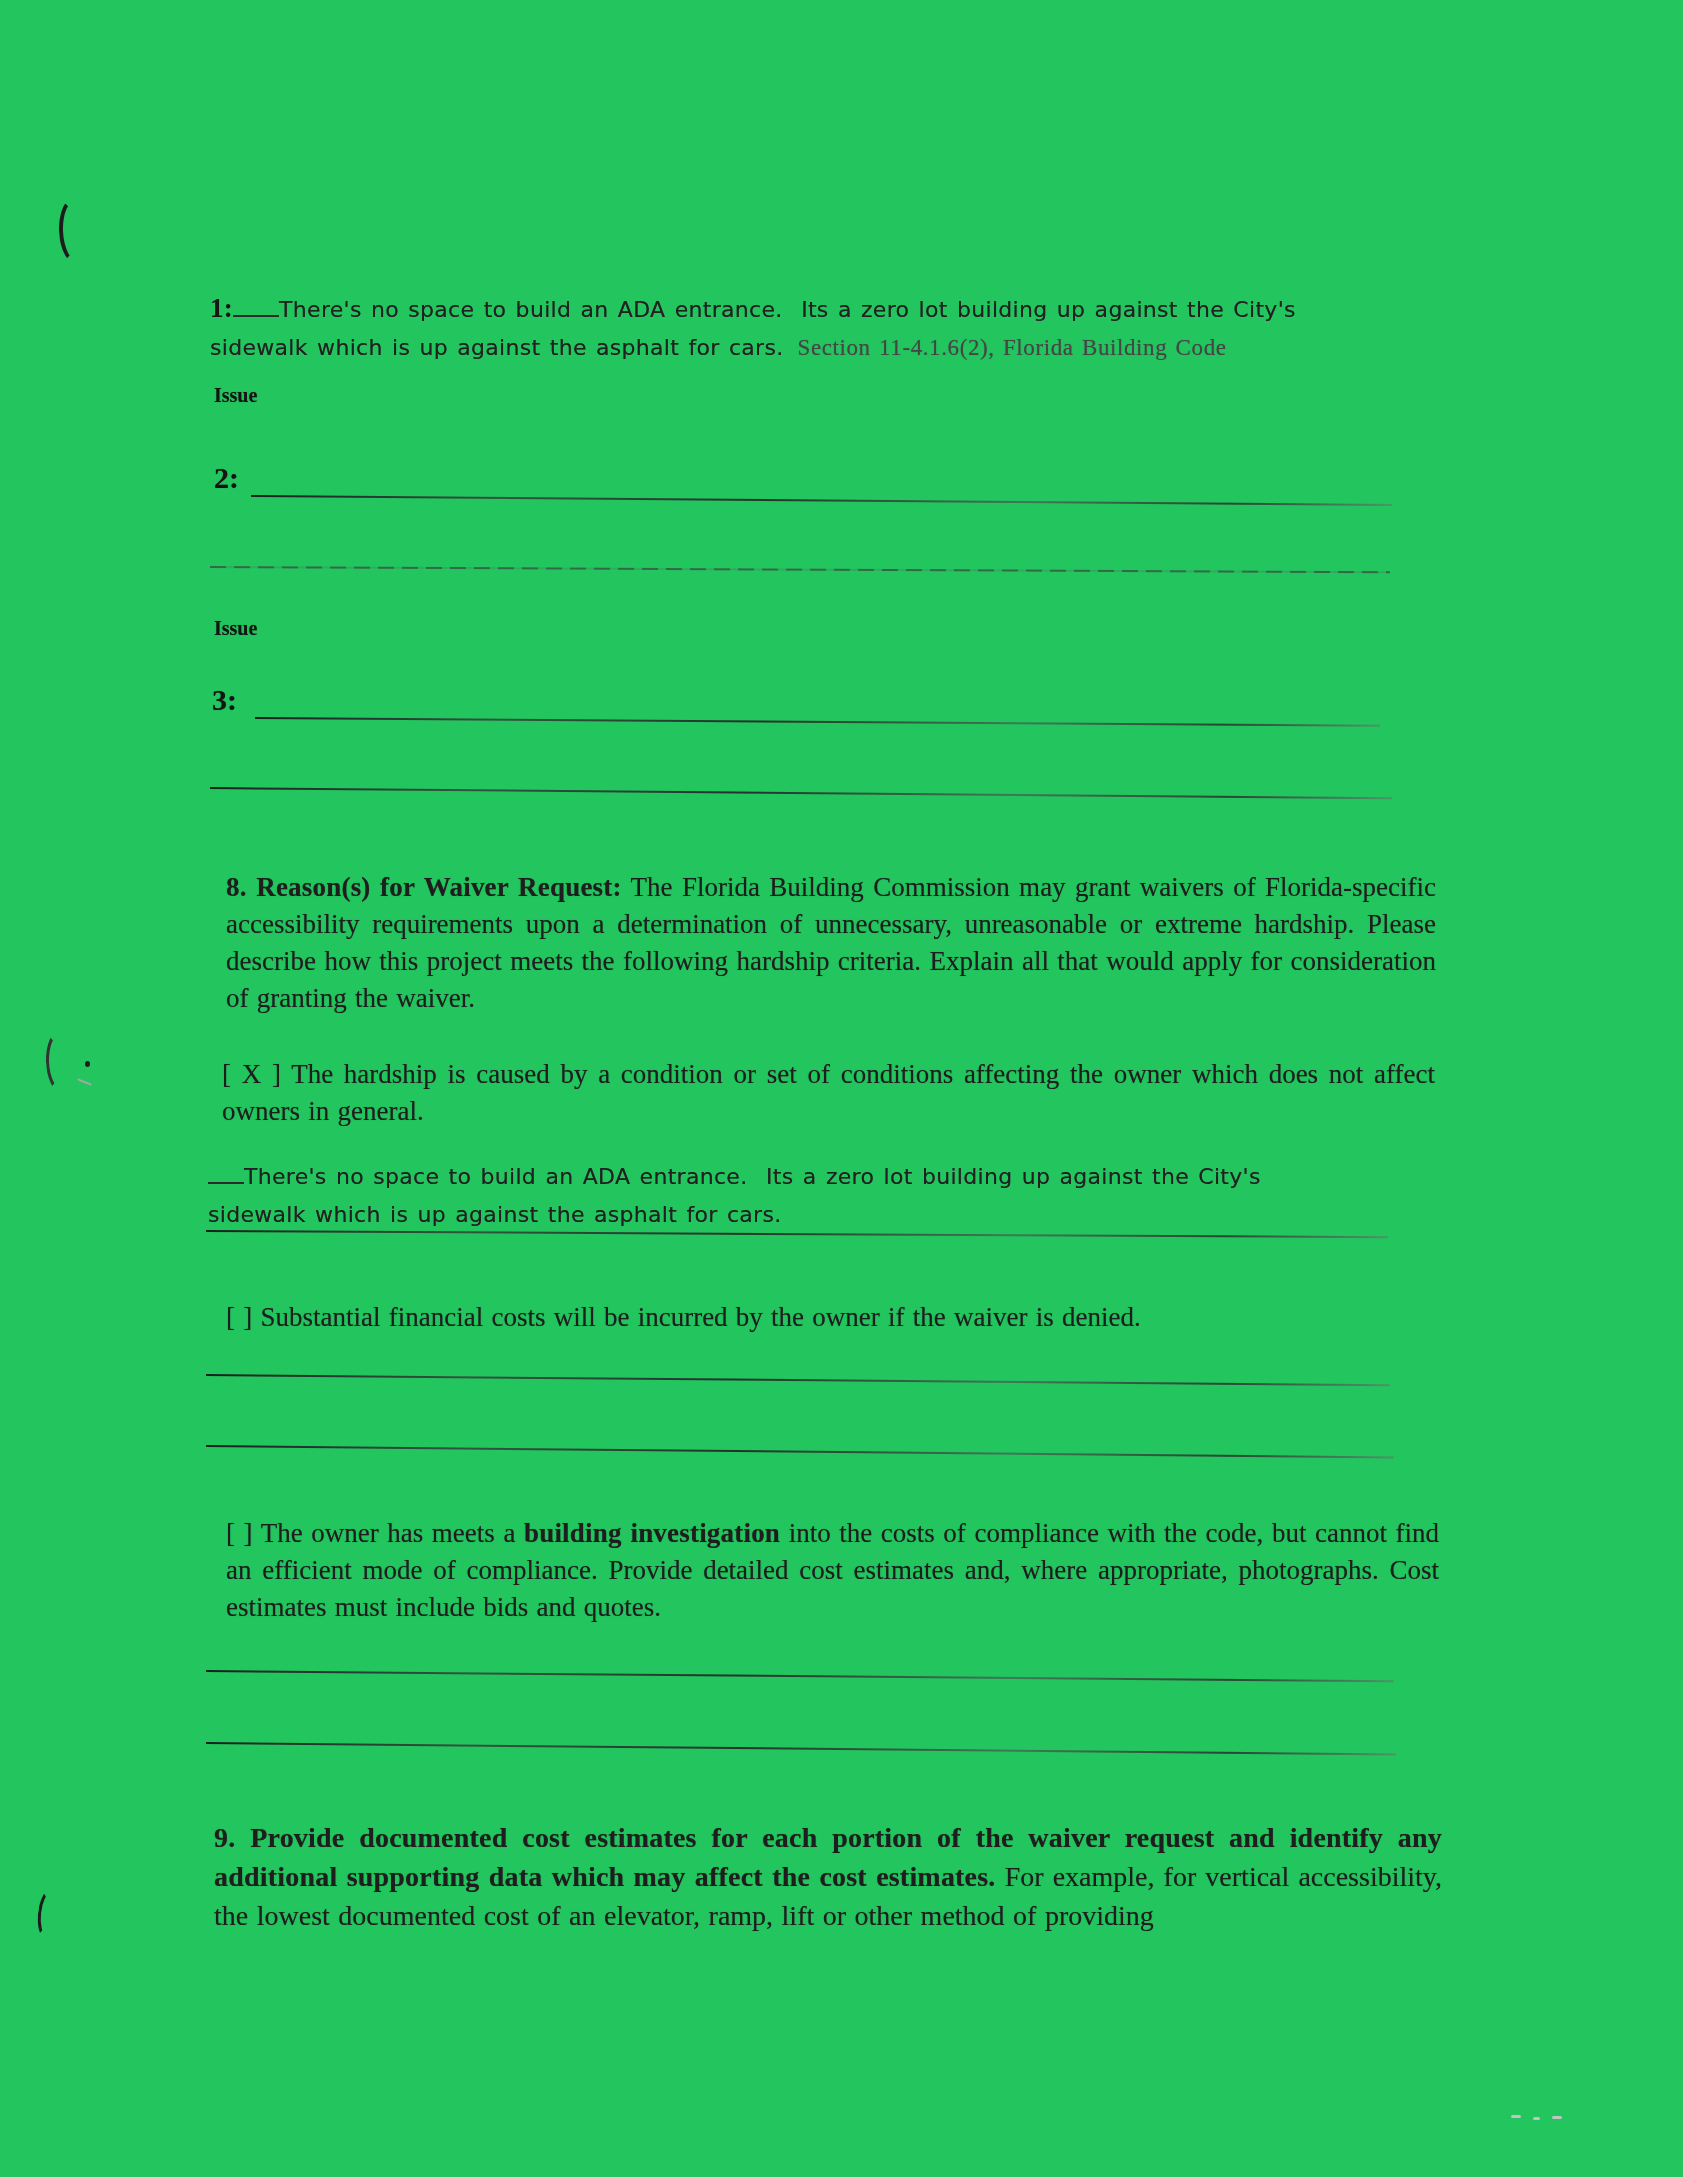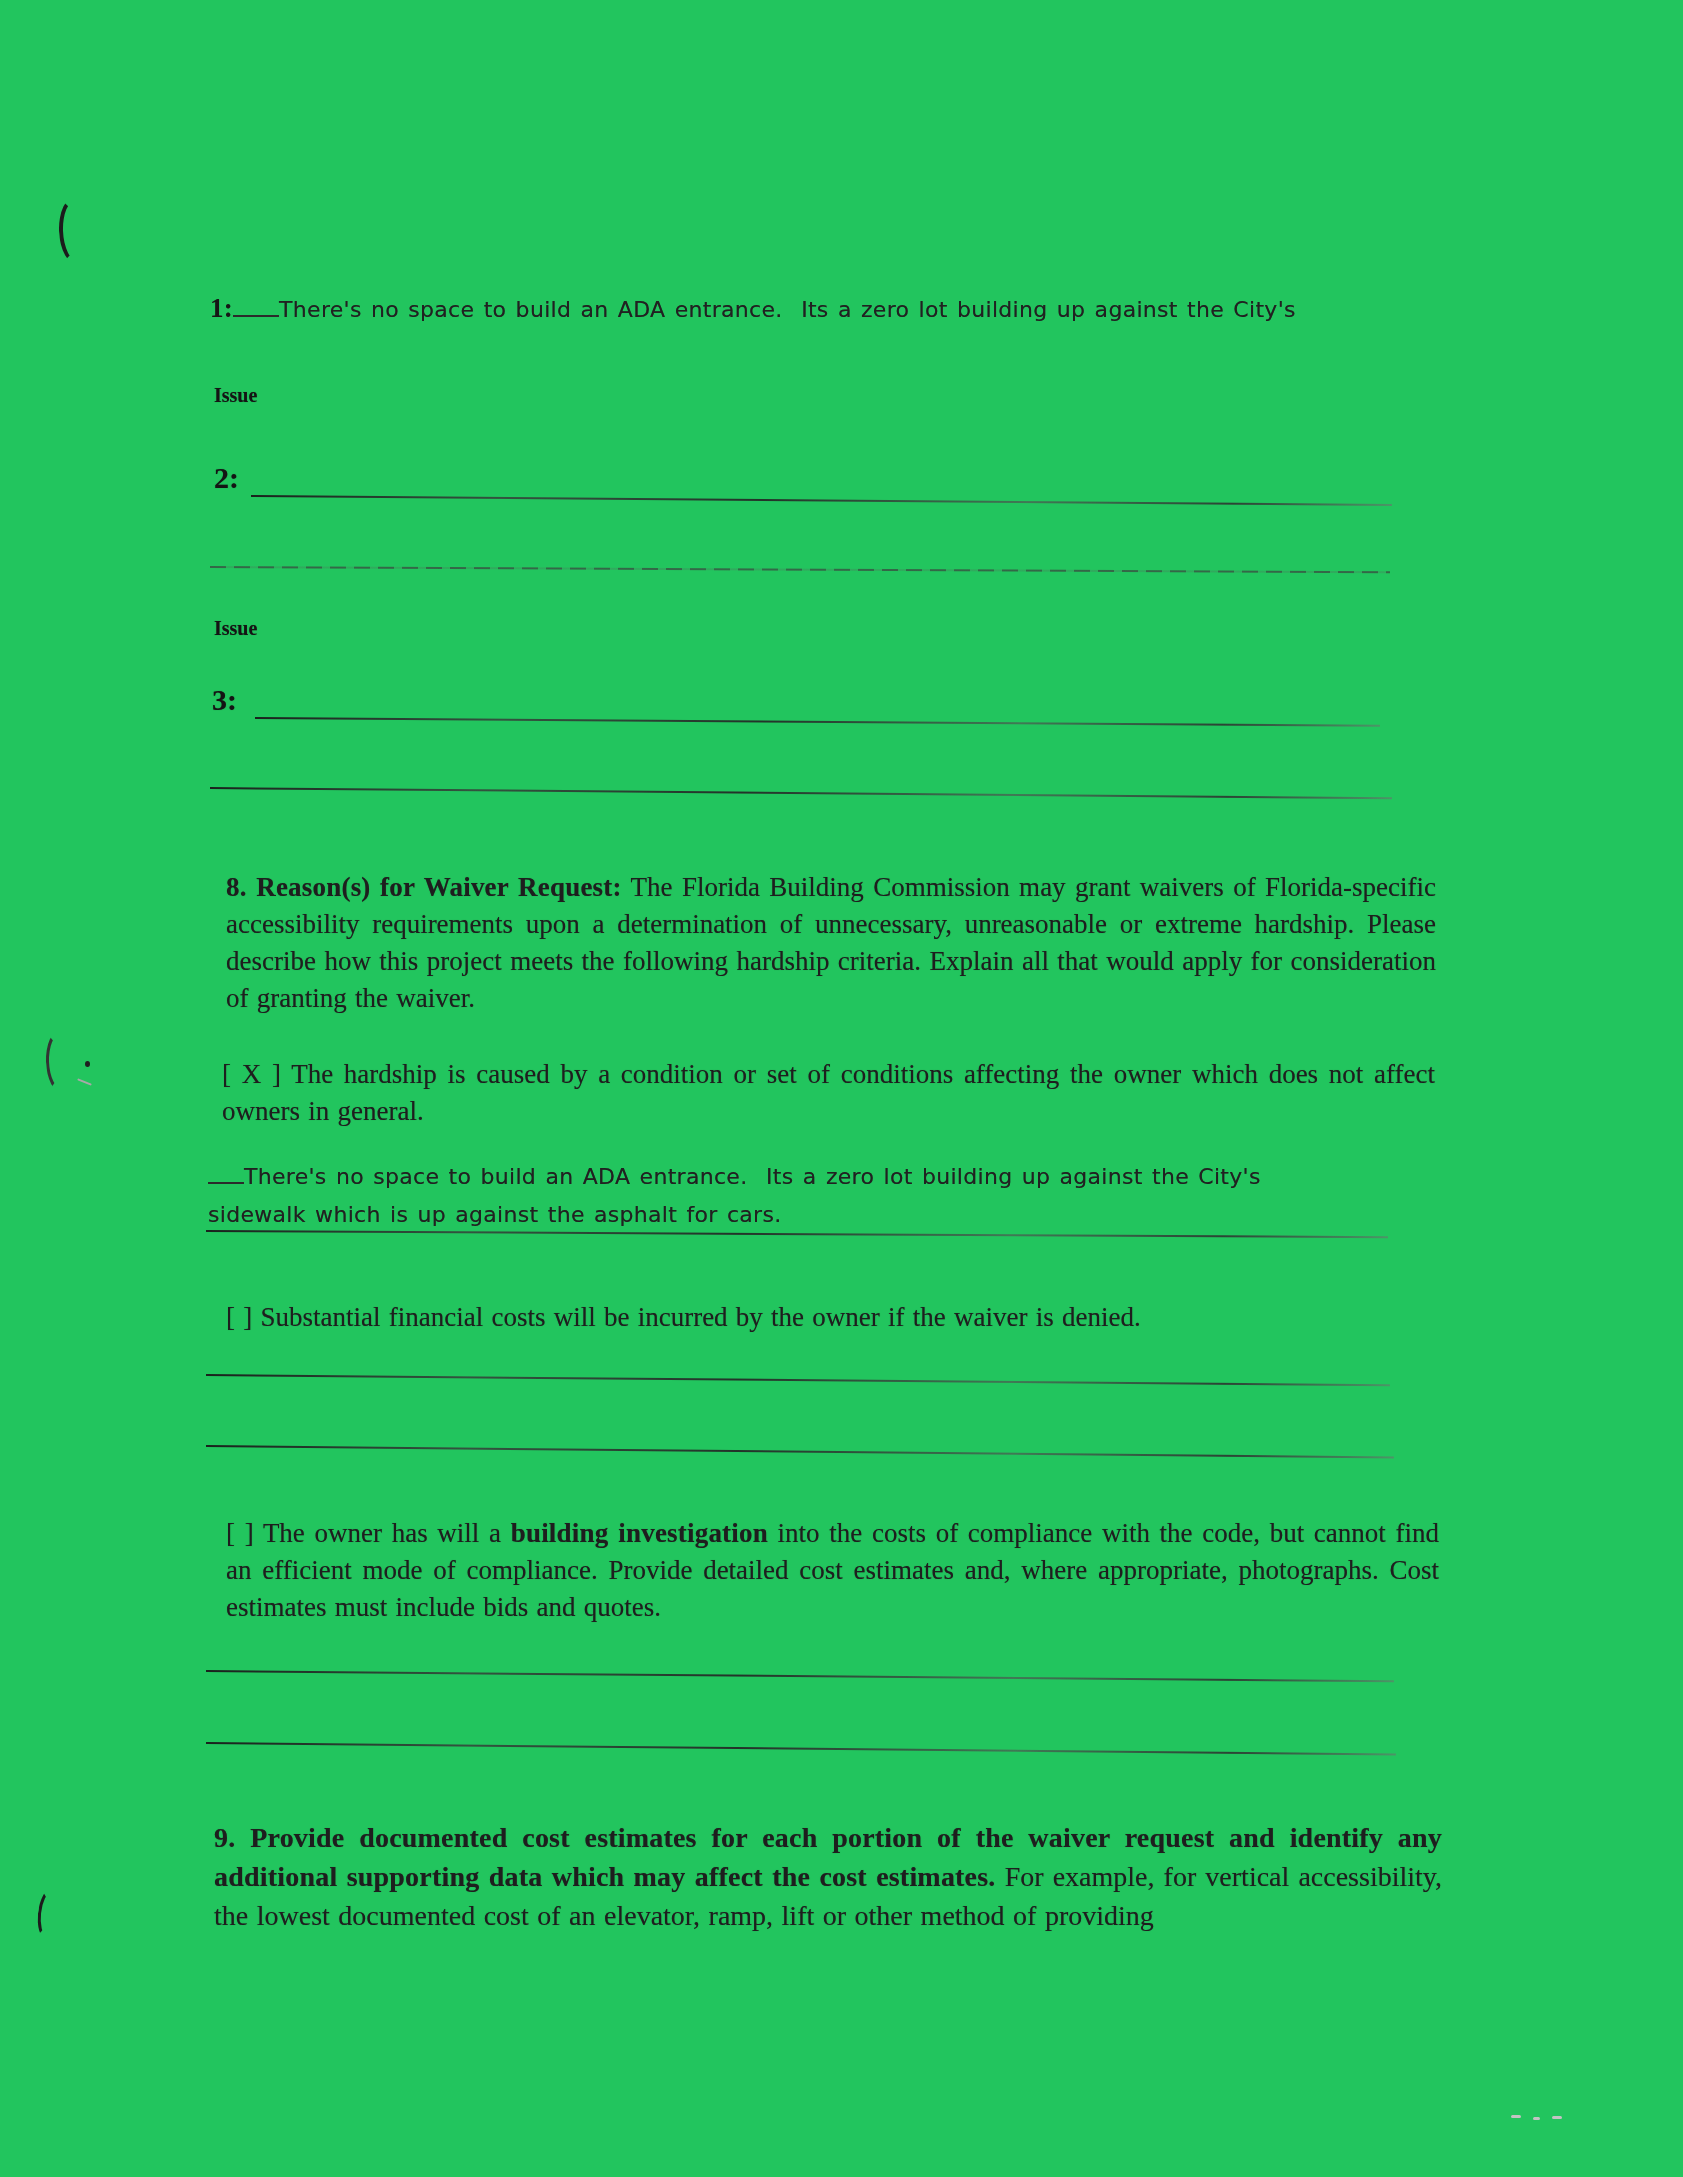--- a/index.html
+++ b/index.html
@@ -72,20 +72,21 @@
 <div class="page">
 
   <div class="paren" style="left:59px;top:196px;width:28px;height:61px;transform:rotate(-2deg);"></div>
   <div class="paren" style="left:46px;top:1030px;width:24px;height:55px;border-left-width:3px;border-left-color:#333;transform:rotate(-2deg);"></div>
   <div class="speck" style="left:85px;top:1061px;width:5px;height:6px;"></div>
   <div class="speck" style="left:77px;top:1081px;width:15px;height:2px;background:#a8a8a8;border-radius:1px;transform:rotate(22deg);"></div>
   <div class="paren" style="left:38px;top:1889px;width:14px;height:42px;border-left-width:3px;transform:rotate(6deg);"></div>
 
   <div class="abs" style="left:210px;top:289px;">
     <div class="ans-line"><span class="item-num">1:</span><span class="blank" style="width:46px;"></span><span>There's no space to build an ADA entrance.  Its a zero lot building up against the City's</span></div>
+    <div class="ans-line"><span>sidewalk which is up against the asphalt for cars.</span><span class="cite">Section 11-4.1.6(2), Florida Building Code</span></div>
   </div>
 
   <h3 class="issue-h abs" style="left:214px;top:384px;">Issue</h3>
   <span class="num-label abs" style="left:214px;top:461px;">2:</span>
   <div class="rule" style="left:251px;top:495px;width:1141px;transform:rotate(.45deg);"></div>
   <div class="rule faded" style="left:210px;top:566px;width:1180px;transform:rotate(.25deg);"></div>
 
   <h3 class="issue-h abs" style="left:214px;top:617px;">Issue</h3>
   <span class="num-label abs" style="left:212px;top:683px;">3:</span>
   <div class="rule" style="left:255px;top:717px;width:1125px;transform:rotate(.4deg);"></div>
@@ -98,21 +99,21 @@
   <div class="abs" style="left:208px;top:1158px;">
     <div class="ans-line"><span class="blank" style="width:36px;"></span><span>There's no space to build an ADA entrance.  Its a zero lot building up against the City's</span></div>
     <div class="ans-line"><span>sidewalk which is up against the asphalt for cars.</span></div>
   </div>
   <div class="rule" style="left:206px;top:1230px;width:1182px;transform:rotate(.3deg);"></div>
 
   <p class="body-p abs" style="left:208px;top:1281px;width:1287px;text-align:left;"><span>[ ]</span> <span>Substantial financial costs will be incurred by the owner if the waiver is denied.</span></p>
   <div class="rule" style="left:206px;top:1374px;width:1184px;transform:rotate(.5deg);"></div>
   <div class="rule" style="left:206px;top:1445px;width:1188px;transform:rotate(.55deg);"></div>
 
-  <p class="body-p abs" style="left:208px;top:1497px;width:1213px;"><span>[ ]</span> <span>The owner has will a</span> <b>building investigation</b> <span>into the costs of compliance with the code, but cannot find an efficient mode of compliance. Provide detailed cost estimates and, where appropriate, photographs. Cost estimates must include bids and quotes.</span></p>
+  <p class="body-p abs" style="left:208px;top:1497px;width:1213px;"><span>[ ]</span> <span>The owner has meets a</span> <b>building investigation</b> <span>into the costs of compliance with the code, but cannot find an efficient mode of compliance. Provide detailed cost estimates and, where appropriate, photographs. Cost estimates must include bids and quotes.</span></p>
   <div class="rule" style="left:206px;top:1670px;width:1188px;transform:rotate(.5deg);"></div>
   <div class="rule" style="left:206px;top:1742px;width:1190px;transform:rotate(.55deg);"></div>
 
   <p class="body-p abs" style="left:196px;top:1800px;width:1228px;font-size:28px;line-height:39px;"><b>9. Provide documented cost estimates for each portion of the waiver request and identify any additional supporting data which may affect the cost estimates.</b> <span>For example, for vertical accessibility, the lowest documented cost of an elevator, ramp, lift or other method of providing</span></p>
 
   <div class="faint-dot" style="left:1511px;top:2115px;width:10px;height:3px;"></div>
   <div class="faint-dot" style="left:1533px;top:2117px;width:7px;height:3px;"></div>
   <div class="faint-dot" style="left:1552px;top:2116px;width:10px;height:3px;"></div>
 
 </div>

